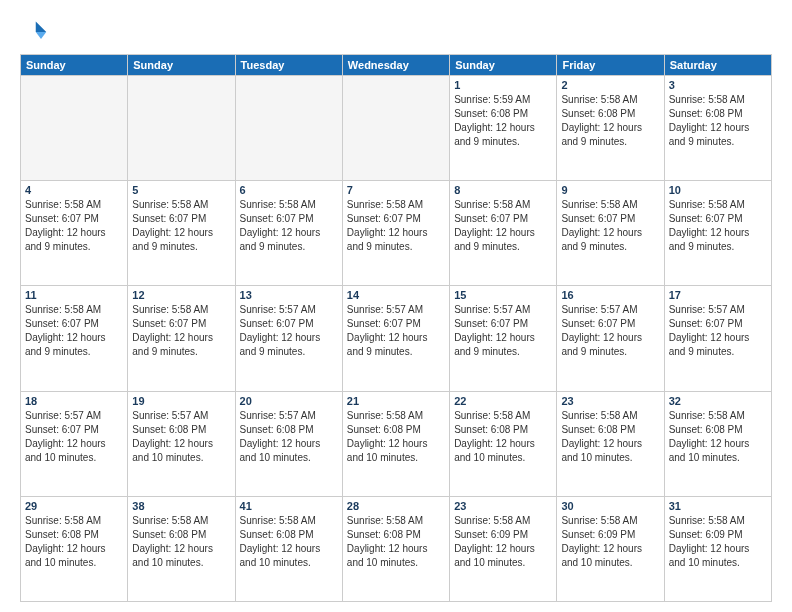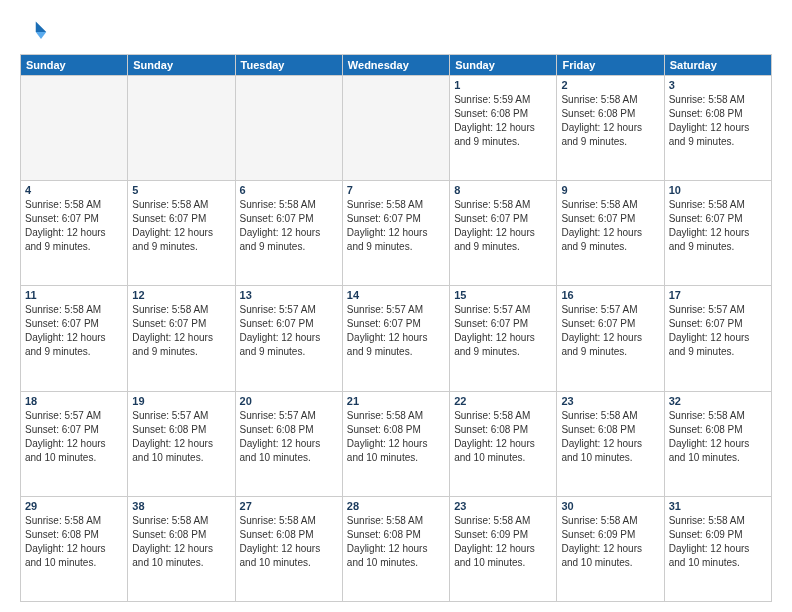--- a/index.html
+++ b/index.html
@@ -323,21 +323,21 @@
 and 10 minutes.</div>
           </td>
           <td>
             <span class="day-num">38</span>
             <div class="day-info" style="white-space: pre-line;">Sunrise: 5:58 AM
 Sunset: 6:08 PM
 Daylight: 12 hours
 and 10 minutes.</div>
           </td>
           <td>
-            <span class="day-num">27</span>
+            <span class="day-num">41</span>
             <div class="day-info" style="white-space: pre-line;">Sunrise: 5:58 AM
 Sunset: 6:08 PM
 Daylight: 12 hours
 and 10 minutes.</div>
           </td>
           <td>
             <span class="day-num">28</span>
             <div class="day-info" style="white-space: pre-line;">Sunrise: 5:58 AM
 Sunset: 6:08 PM
 Daylight: 12 hours

